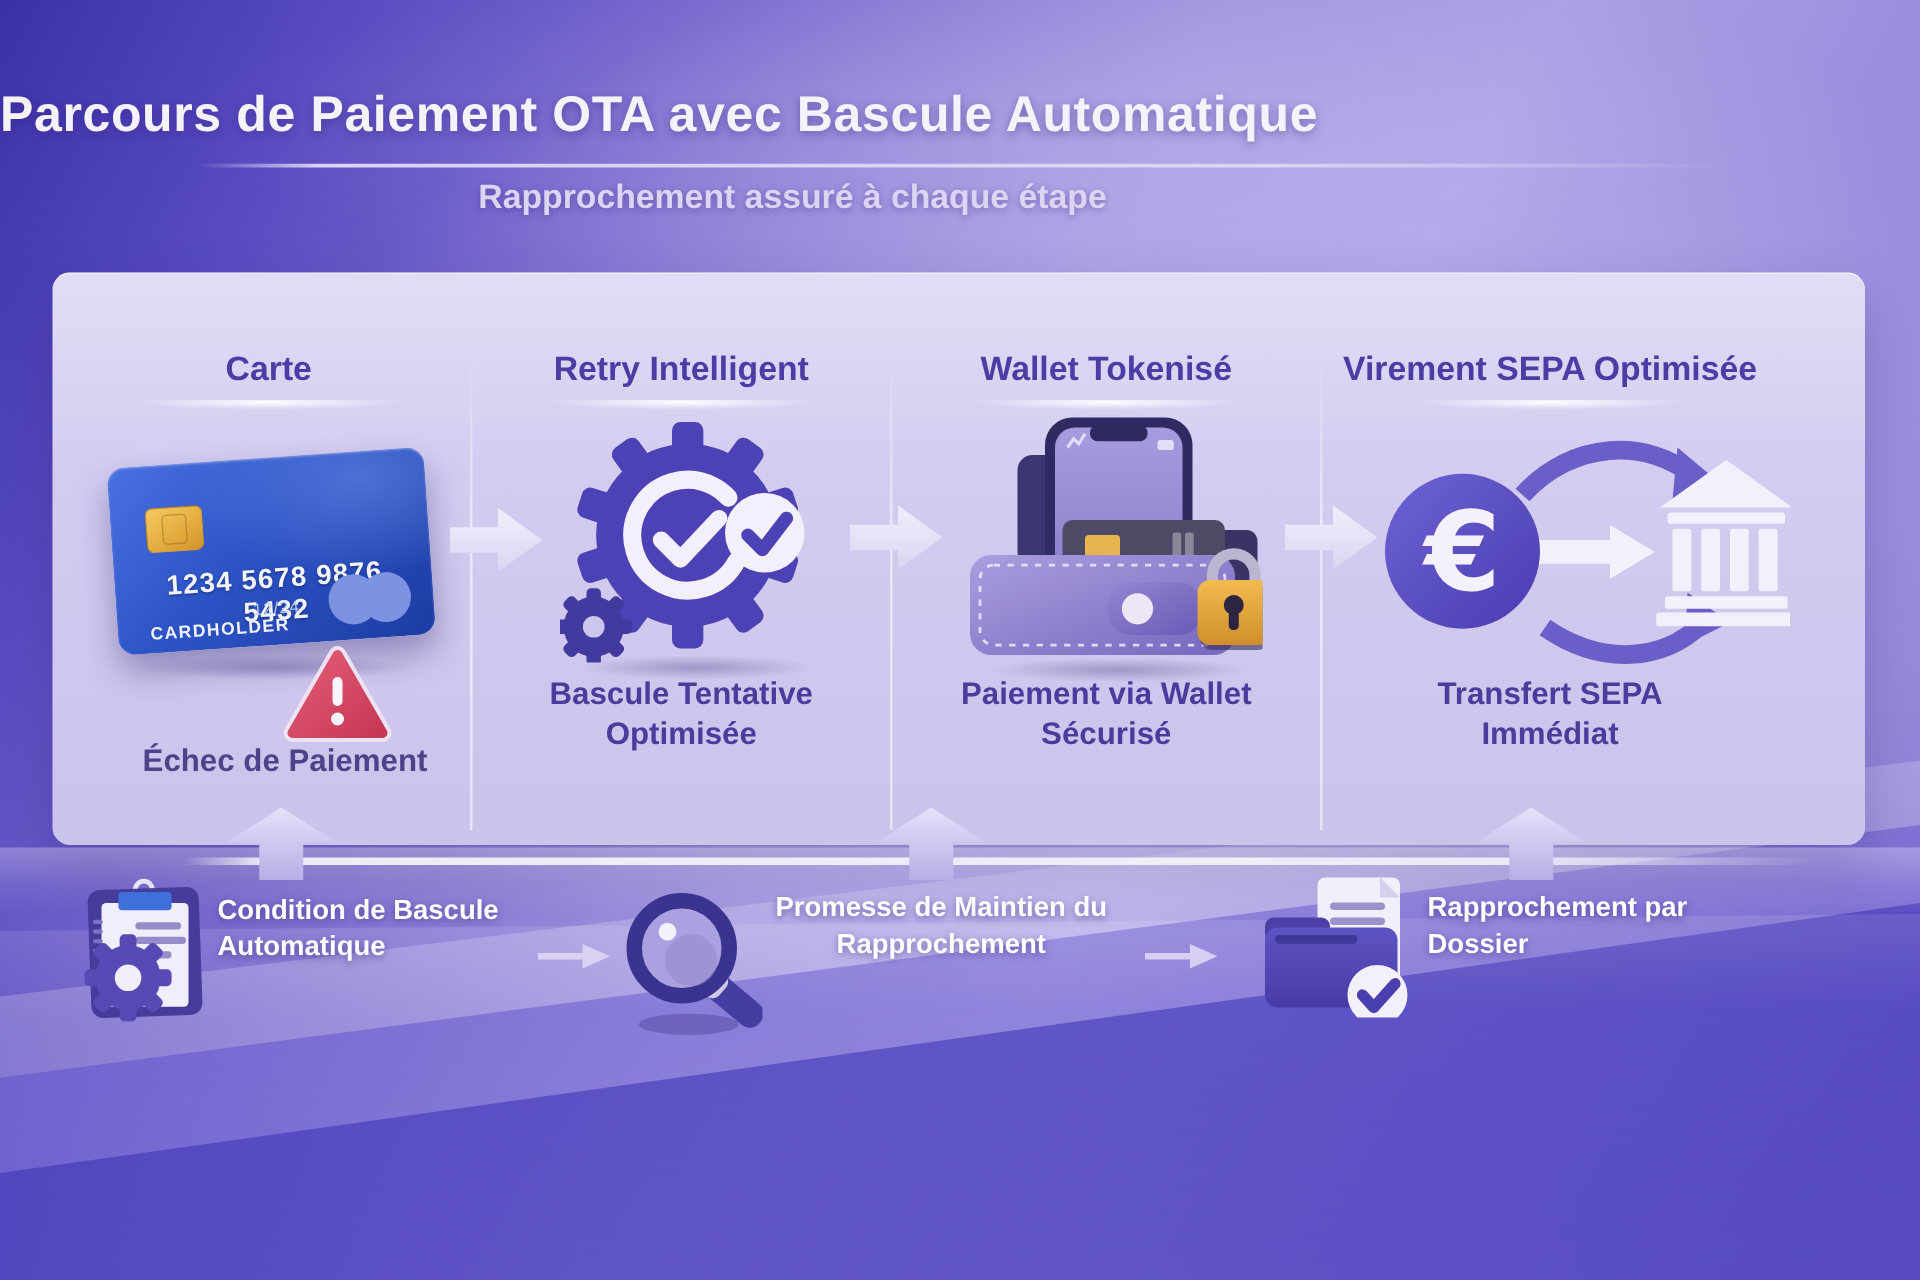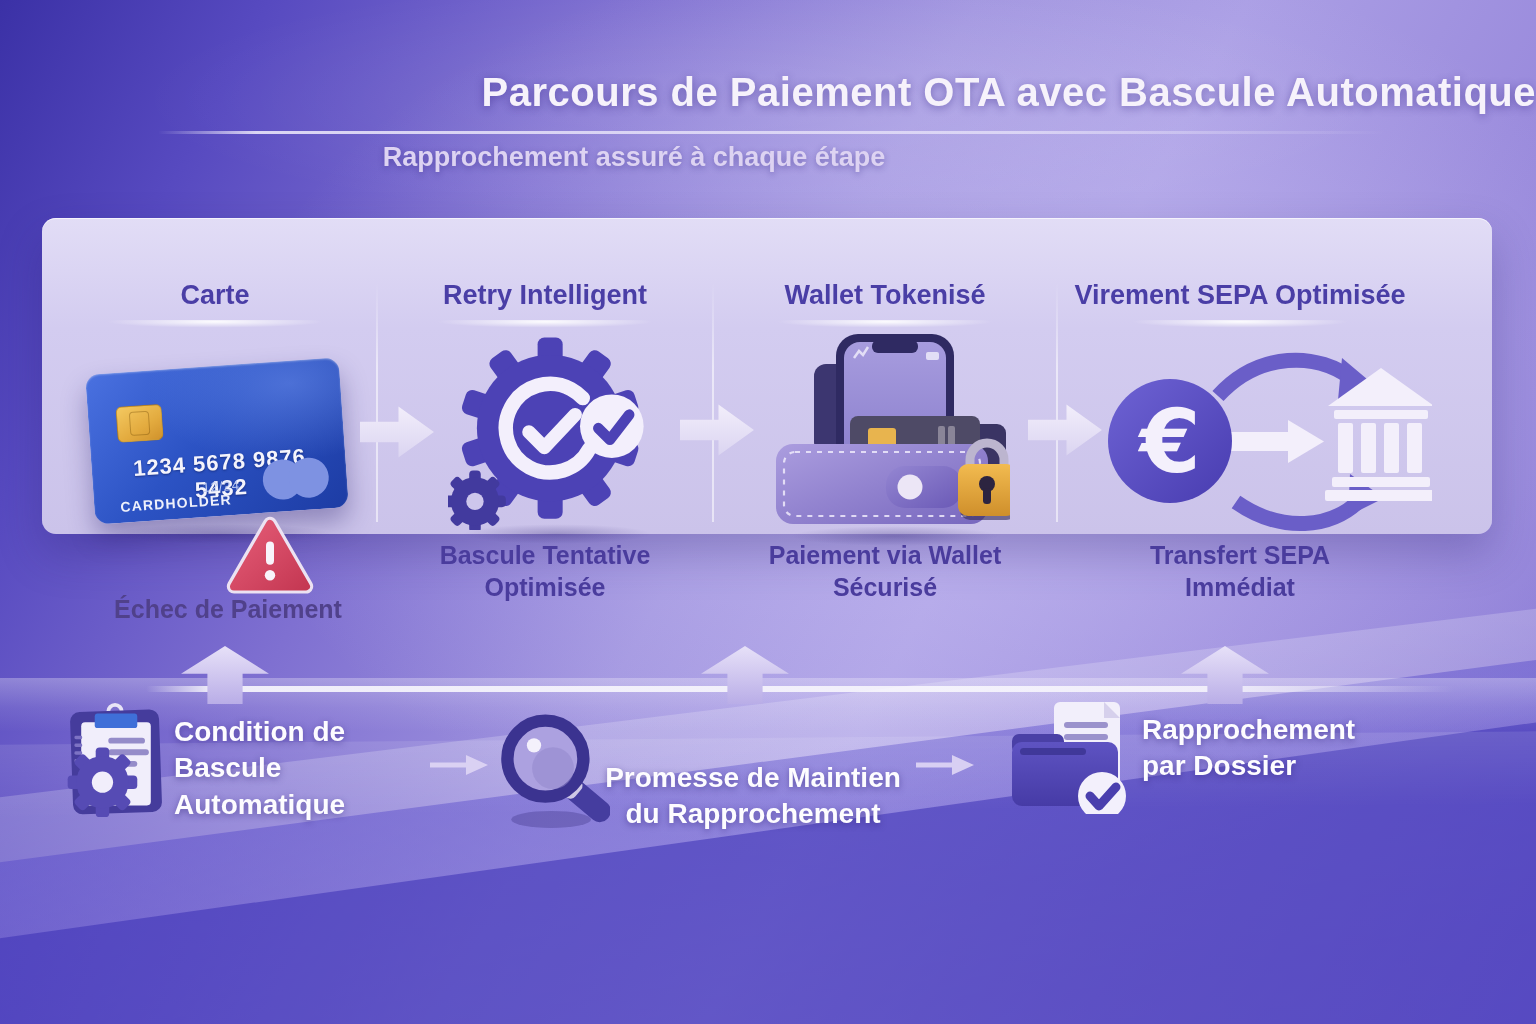--- a/index.html
+++ b/index.html
@@ -15,30 +15,30 @@
   .band.b-light { left:-120px; top:812px; transform:rotate(-7deg);
     background:linear-gradient(180deg, rgba(255,255,255,.20) 0%, rgba(255,255,255,.03) 45%, rgba(255,255,255,0) 70%); }
   .band.b-mid { left:-120px; top:878px; transform:rotate(-7.5deg);
     background:linear-gradient(180deg, rgba(80,67,200,.42) 0%, rgba(80,67,200,.20) 60%); }
   .band.b-dark { left:-140px; top:958px; transform:rotate(-8deg);
     background:rgba(58,47,180,.55); }
   .top-glow { position:absolute; left:0; top:0; width:1536px; height:220px;
     background:radial-gradient(900px 180px at 50% 45%, rgba(255,255,255,.10), rgba(255,255,255,0) 70%); }
 
   
-  .title { position:absolute; left:0; top:70px; width:1536px; text-align:right;
+  .title { position:absolute; left:0; top:70px; width:1536px; text-align:left;
     font-size:40px; font-weight:bold; color:#f6f2fb; letter-spacing:.5px;
     text-shadow:0 2px 8px rgba(48,34,128,.45); }
   .title-rule { position:absolute; left:158px; top:131px; width:1228px; height:3px; border-radius:2px;
     background:linear-gradient(90deg, rgba(240,236,252,0) 0%, rgba(240,236,252,.85) 8%, rgba(240,236,252,.65) 70%, rgba(240,236,252,0) 100%); }
   .subtitle { position:absolute; left:0; top:142px; width:1268px; text-align:center;
     font-size:27px; font-weight:bold; color:#ddd3f2; text-shadow:0 2px 6px rgba(48,34,128,.4); }
 
   
-  .panel { position:absolute; left:42px; top:218px; width:1450px; height:316px; border-radius:14px;
+  .panel { position:absolute; left:42px; top:218px; width:1450px; height:458px; border-radius:14px;
     background:linear-gradient(180deg, #e2ddf6 0%, #d3ccf0 35%, #cbc3ea 100%);
     box-shadow:0 20px 44px rgba(38,27,110,.28), inset 0 1px 0 rgba(255,255,255,.65); }
   .col-divider { position:absolute; top:64px; bottom:12px; width:2px;
     background:linear-gradient(180deg, rgba(255,255,255,0) 0%, rgba(255,255,255,.55) 35%, rgba(255,255,255,.55) 100%); }
   .d1 { left:334px; } .d2 { left:670px; } .d3 { left:1014px; }
 
   .step-title { position:absolute; top:62px; width:340px; text-align:center;
     font-size:27px; font-weight:bold; color:#4a3ea6; }
   .t0 { left:3px; } .t1 { left:333px; } .t2 { left:673px; } .t3 { left:1028px; }
   .t-underline { position:absolute; top:102px; width:300px; height:9px;
@@ -90,24 +90,24 @@
   
   .ground { position:absolute; left:0; top:678px; width:1536px; height:54px;
     background:linear-gradient(180deg, rgba(244,240,252,.32) 0%, rgba(244,240,252,.10) 55%, rgba(244,240,252,0) 100%); }
   .ground-line { position:absolute; left:146px; top:686px; width:1308px; height:6px; border-radius:3px;
     background:linear-gradient(90deg, rgba(255,255,255,0) 0%, rgba(255,255,255,.85) 5%, rgba(255,255,255,.75) 82%, rgba(255,255,255,0) 100%); }
   .ground-soft { position:absolute; left:0; top:738px; width:1536px; height:74px; transform:skewY(-.5deg);
     background:linear-gradient(180deg, rgba(255,255,255,.10), rgba(255,255,255,0)); }
 
   
   .b-icon { position:absolute; }
-  .b-label { position:absolute; font-size:28px; font-weight:bold; color:#fdfcff; line-height:1.3;
+  .b-label { position:absolute; font-size:22px; font-weight:bold; color:#fdfcff; line-height:1.3;
     text-shadow:0 2px 6px rgba(48,34,122,.5); }
   .bl1 { left:174px; top:714px; width:272px; }
-  .bl2 { left:590px; top:712px; width:326px; text-align:center;margin-top:48px; }
+  .bl2 { left:590px; top:712px; width:326px; text-align:center; }
   .bl3 { left:1142px; top:712px; width:232px; }
   .small-arrow { position:absolute; width:58px; height:26px; background:#ddd5f4; opacity:.92;
     clip-path:polygon(0 40%, 62% 40%, 62% 12%, 100% 50%, 62% 88%, 62% 60%, 0 60%); }
   .sa1 { left:430px; top:752px; } .sa2 { left:916px; top:752px; }
 </style>
 </head>
 <body>
 
 <div class="stage">
   <div class="band b-light"></div>

